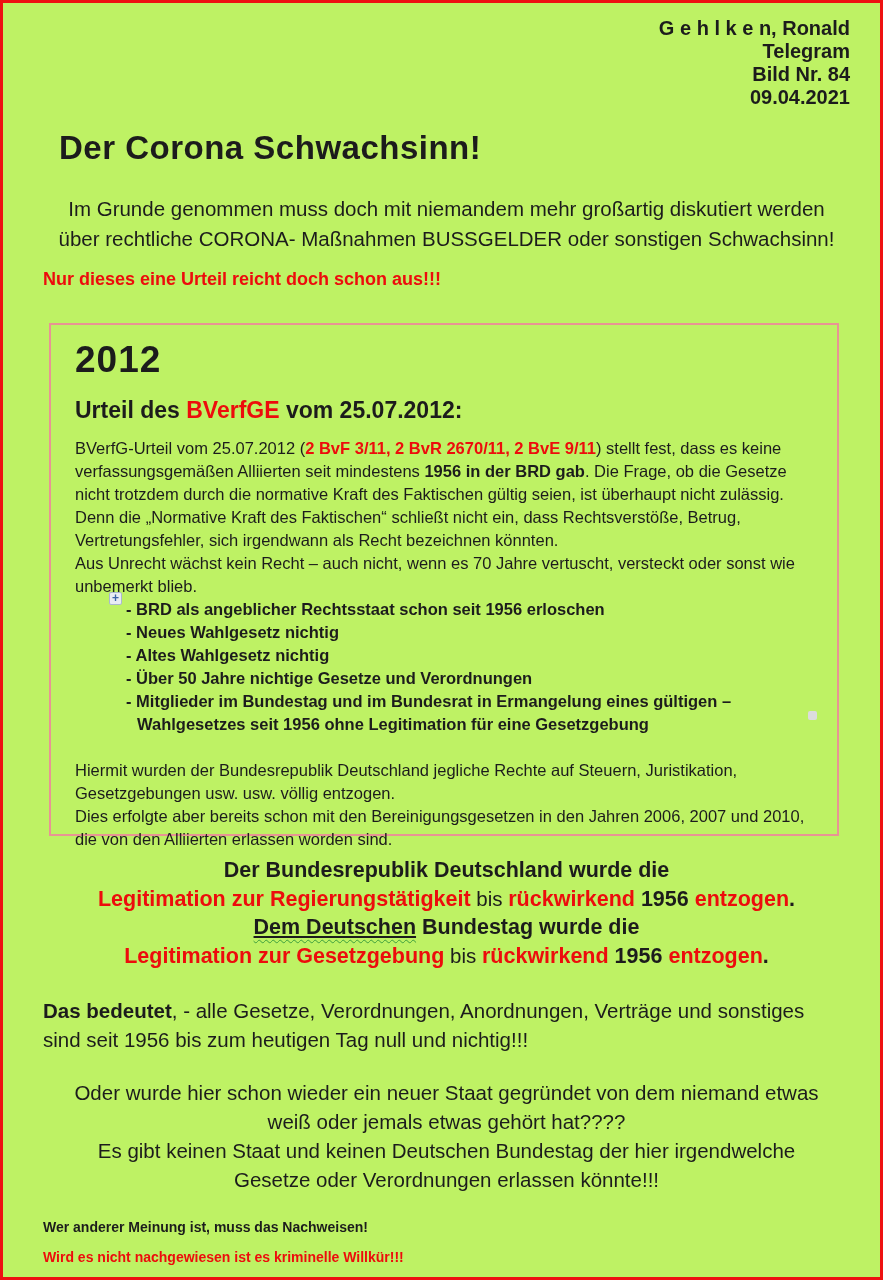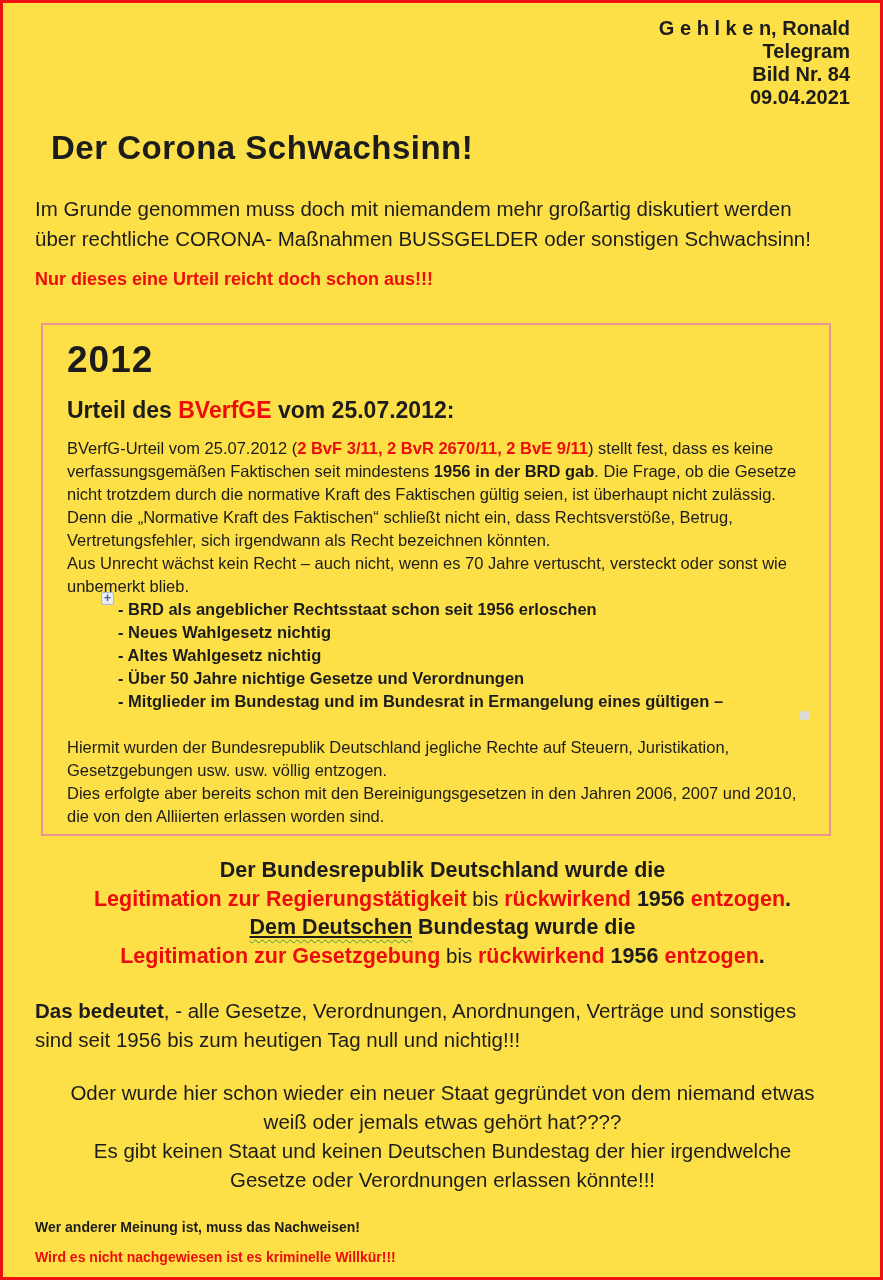--- a/index.html
+++ b/index.html
@@ -7,30 +7,30 @@
     --ink: #1c1c1c;
     --page-border: #ee1111;
     --box-border: #e89494;
     --squiggle-green: #3d9e3d;
   }
   * { box-sizing: border-box; }
   body { margin: 0; background: #ffffff; }
   .page {
     width: 883px; height: 1280px;
     border: 3px solid var(--page-border, #ee1111);
-    background: #fde047;
-    padding: 14px 30px 0 32px;
+    background: #bef264;
+    padding: 14px 30px 0 40px;
     font-family: "Liberation Sans", sans-serif;
     color: var(--ink, #1c1c1c);
     position: relative;
     overflow: hidden;
   }
   .doc-header { text-align: right; font-weight: bold; font-size: 20px; line-height: 23px; }
   .title { font-size: 33px; font-weight: bold; margin: 20px 16px 0; letter-spacing: 0.5px; }
-  .intro { font-size: 20.5px; line-height: 30px; margin: 27px 0 0; }
+  .intro { font-size: 20.5px; line-height: 30px; margin: 27px 0 0; text-align: center; }
   .block-line { display: block; }
   .headline { color: var(--red, #ed0c0c); font-size: 18px; font-weight: bold; margin: 15px 0 0; }
 
   .verdict-box {
     border: 2px solid var(--box-border, #e89494);
     margin: 33px 0 0 6px;
     width: 790px; height: 513px;
     padding: 12px 20px 0 24px;
     position: relative;
   }
@@ -85,35 +85,36 @@
 
   <h2 class="headline">Nur dieses eine Urteil reicht doch schon aus!!!</h2>
 
   <section class="verdict-box">
     <div class="year">2012</div>
 
     <h3 class="subtitle"><span>Urteil des </span><span class="red">BVerfGE</span><span> vom 25.07.2012:</span></h3>
 
     <div class="vbody">
       <div class="block-line"><span>BVerfG-Urteil vom 25.07.2012 (</span><span class="redbold">2 BvF 3/11, 2 BvR 2670/11, 2 BvE 9/11</span><span>) stellt fest, dass es keine</span></div>
-      <div class="block-line"><span>verfassungsgemäßen Faktischen seit mindestens </span><span class="blackbold">1956 in der BRD gab</span><span>. Die Frage, ob die Gesetze</span></div>
+      <div class="block-line"><span>verfassungsgemäßen Alliierten seit mindestens </span><span class="blackbold">1956 in der BRD gab</span><span>. Die Frage, ob die Gesetze</span></div>
       <div class="block-line">nicht trotzdem durch die normative Kraft des Faktischen gültig seien, ist überhaupt nicht zulässig.</div>
       <div class="block-line">Denn die „Normative Kraft des Faktischen“ schließt nicht ein, dass Rechtsverstöße, Betrug,</div>
       <div class="block-line">Vertretungsfehler, sich irgendwann als Recht bezeichnen könnten.</div>
       <div class="block-line">Aus Unrecht wächst kein Recht – auch nicht, wenn es 70 Jahre vertuscht, versteckt oder sonst wie</div>
       <div class="block-line">unbemerkt blieb.</div>
     </div>
 
     <div class="bullets">
       <span class="plus-icon">+</span>
       <div class="block-line">- BRD als angeblicher Rechtsstaat schon seit 1956 erloschen</div>
       <div class="block-line">- Neues Wahlgesetz nichtig</div>
       <div class="block-line">- Altes Wahlgesetz nichtig</div>
       <div class="block-line">- Über 50 Jahre nichtige Gesetze und Verordnungen</div>
       <div class="block-line">- Mitglieder im Bundestag und im Bundesrat in Ermangelung eines gültigen –</div>
+      <div class="block-line cont">Wahlgesetzes seit 1956 ohne Legitimation für eine Gesetzgebung</div>
     </div>
 
     <div class="box-footer">
       <div class="block-line">Hiermit wurden der Bundesrepublik Deutschland jegliche Rechte auf Steuern, Juristikation,</div>
       <div class="block-line">Gesetzgebungen usw. usw. völlig entzogen.</div>
       <div class="block-line">Dies erfolgte aber bereits schon mit den Bereinigungsgesetzen in den Jahren 2006, 2007 und 2010,</div>
       <div class="block-line">die von den Alliierten erlassen worden sind.</div>
     </div>
 
     <span class="anchor-marker"></span>

